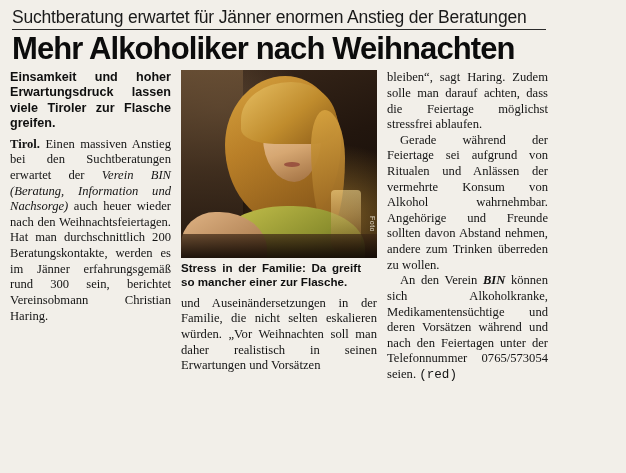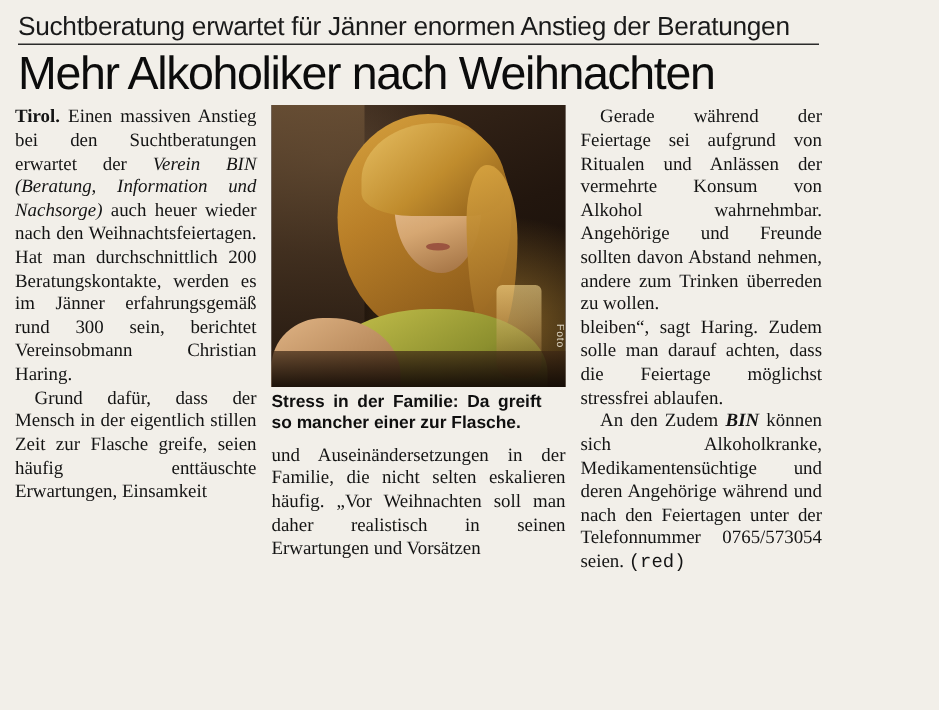--- a/index.html
+++ b/index.html
@@ -34,21 +34,21 @@
     margin: 2px 0 1px 2px;
     white-space: nowrap;
   }
   .rule {
     height: 1px;
     background: #2b2b2b;
     margin: 3px 2px 3px 2px;
   }
   .headline {
     font-family: "Liberation Sans", sans-serif;
-    font-weight: normal;
+    font-weight: bold;
     font-size: 31px;
     letter-spacing: -0.9px;
     line-height: 1.0;
     color: #0c0c0c;
     margin: 2px 0 6px 2px;
     white-space: nowrap;
   }
 
   
   .cols {
@@ -217,22 +217,22 @@
 
 <div class="page">
 
   <div class="kicker">Suchtberatung erwartet für Jänner enormen Anstieg der Beratungen</div>
   <div class="rule"></div>
   <div class="headline">Mehr Alkoholiker nach Weihnachten</div>
 
   <div class="cols">
 
     <div class="col left">
+      <div class="lead">Einsamkeit und hoher Erwartungsdruck lassen viele Tiroler zur Flasche greifen.</div>
       <p class="body noind"><span class="dateline">Tirol.</span><span> Einen massiven Anstieg bei den Suchtberatungen erwartet der </span><span class="ital">Verein BIN (Beratung, Information und Nachsorge)</span><span> auch heuer wieder nach den Weihnachtsfeiertagen. Hat man durchschnittlich 200 Beratungskontakte, werden es im Jänner erfahrungsgemäß rund 300 sein, berichtet Vereinsobmann Christian Haring.</span></p>
-      <p class="body">Grund dafür, dass der Mensch in der eigentlich stillen Zeit zur Flasche greife, seien häufig enttäuschte Erwartungen, Einsamkeit</p>
     </div>
 
     <div class="col mid">
       <div class="photo-wrap">
         <div class="photo">
           <div class="bg"></div>
           <div class="wall"></div>
           <div class="hair-back"></div>
           <div class="face"></div>
           <div class="eye l"></div>
@@ -241,23 +241,23 @@
           <div class="hair-front"></div>
           <div class="hair-strand"></div>
           <div class="shoulder"></div>
           <div class="arm"></div>
           <div class="glass"></div>
           <div class="table"></div>
           <div class="credit">Foto</div>
         </div>
       </div>
       <div class="caption">Stress in der Familie: Da greift so mancher einer zur Flasche.</div>
-      <p class="body noind">und Auseinändersetzungen in der Familie, die nicht selten eskalieren häufig. „Vor Weihnachten soll man daher realistisch in seinen Erwartungen und Vorsätzen</p>
+      <p class="body noind">und Auseinändersetzungen in der Familie, die nicht selten eskalieren würden. „Vor Weihnachten soll man daher realistisch in seinen Erwartungen und Vorsätzen</p>
     </div>
 
     <div class="col right">
+      <p class="body noind">bleiben“, sagt Haring. Zudem solle man darauf achten, dass die Feiertage möglichst stressfrei ablaufen.</p>
       <p class="body">Gerade während der Feiertage sei aufgrund von Ritualen und Anlässen der vermehrte Konsum von Alkohol wahrnehmbar. Angehörige und Freunde sollten davon Abstand nehmen, andere zum Trinken überreden zu wollen.</p>
-      <p class="body noind">bleiben“, sagt Haring. Zudem solle man darauf achten, dass die Feiertage möglichst stressfrei ablaufen.</p>
-      <p class="body"><span>An den Zudem </span><span class="bold ital">BIN</span><span> können sich Alkoholkranke, Medikamentensüchtige und deren Angehörige während und nach den Feiertagen unter der Telefonnummer </span><span class="tel">0765/573054</span><span> seien. </span><span class="credit-end">(red)</span></p>
+      <p class="body"><span>An den Verein </span><span class="bold ital">BIN</span><span> können sich Alkoholkranke, Medikamentensüchtige und deren Vorsätzen während und nach den Feiertagen unter der Telefonnummer </span><span class="tel">0765/573054</span><span> seien. </span><span class="credit-end">(red)</span></p>
     </div>
 
   </div>
 </div>
 
 </body></html>

